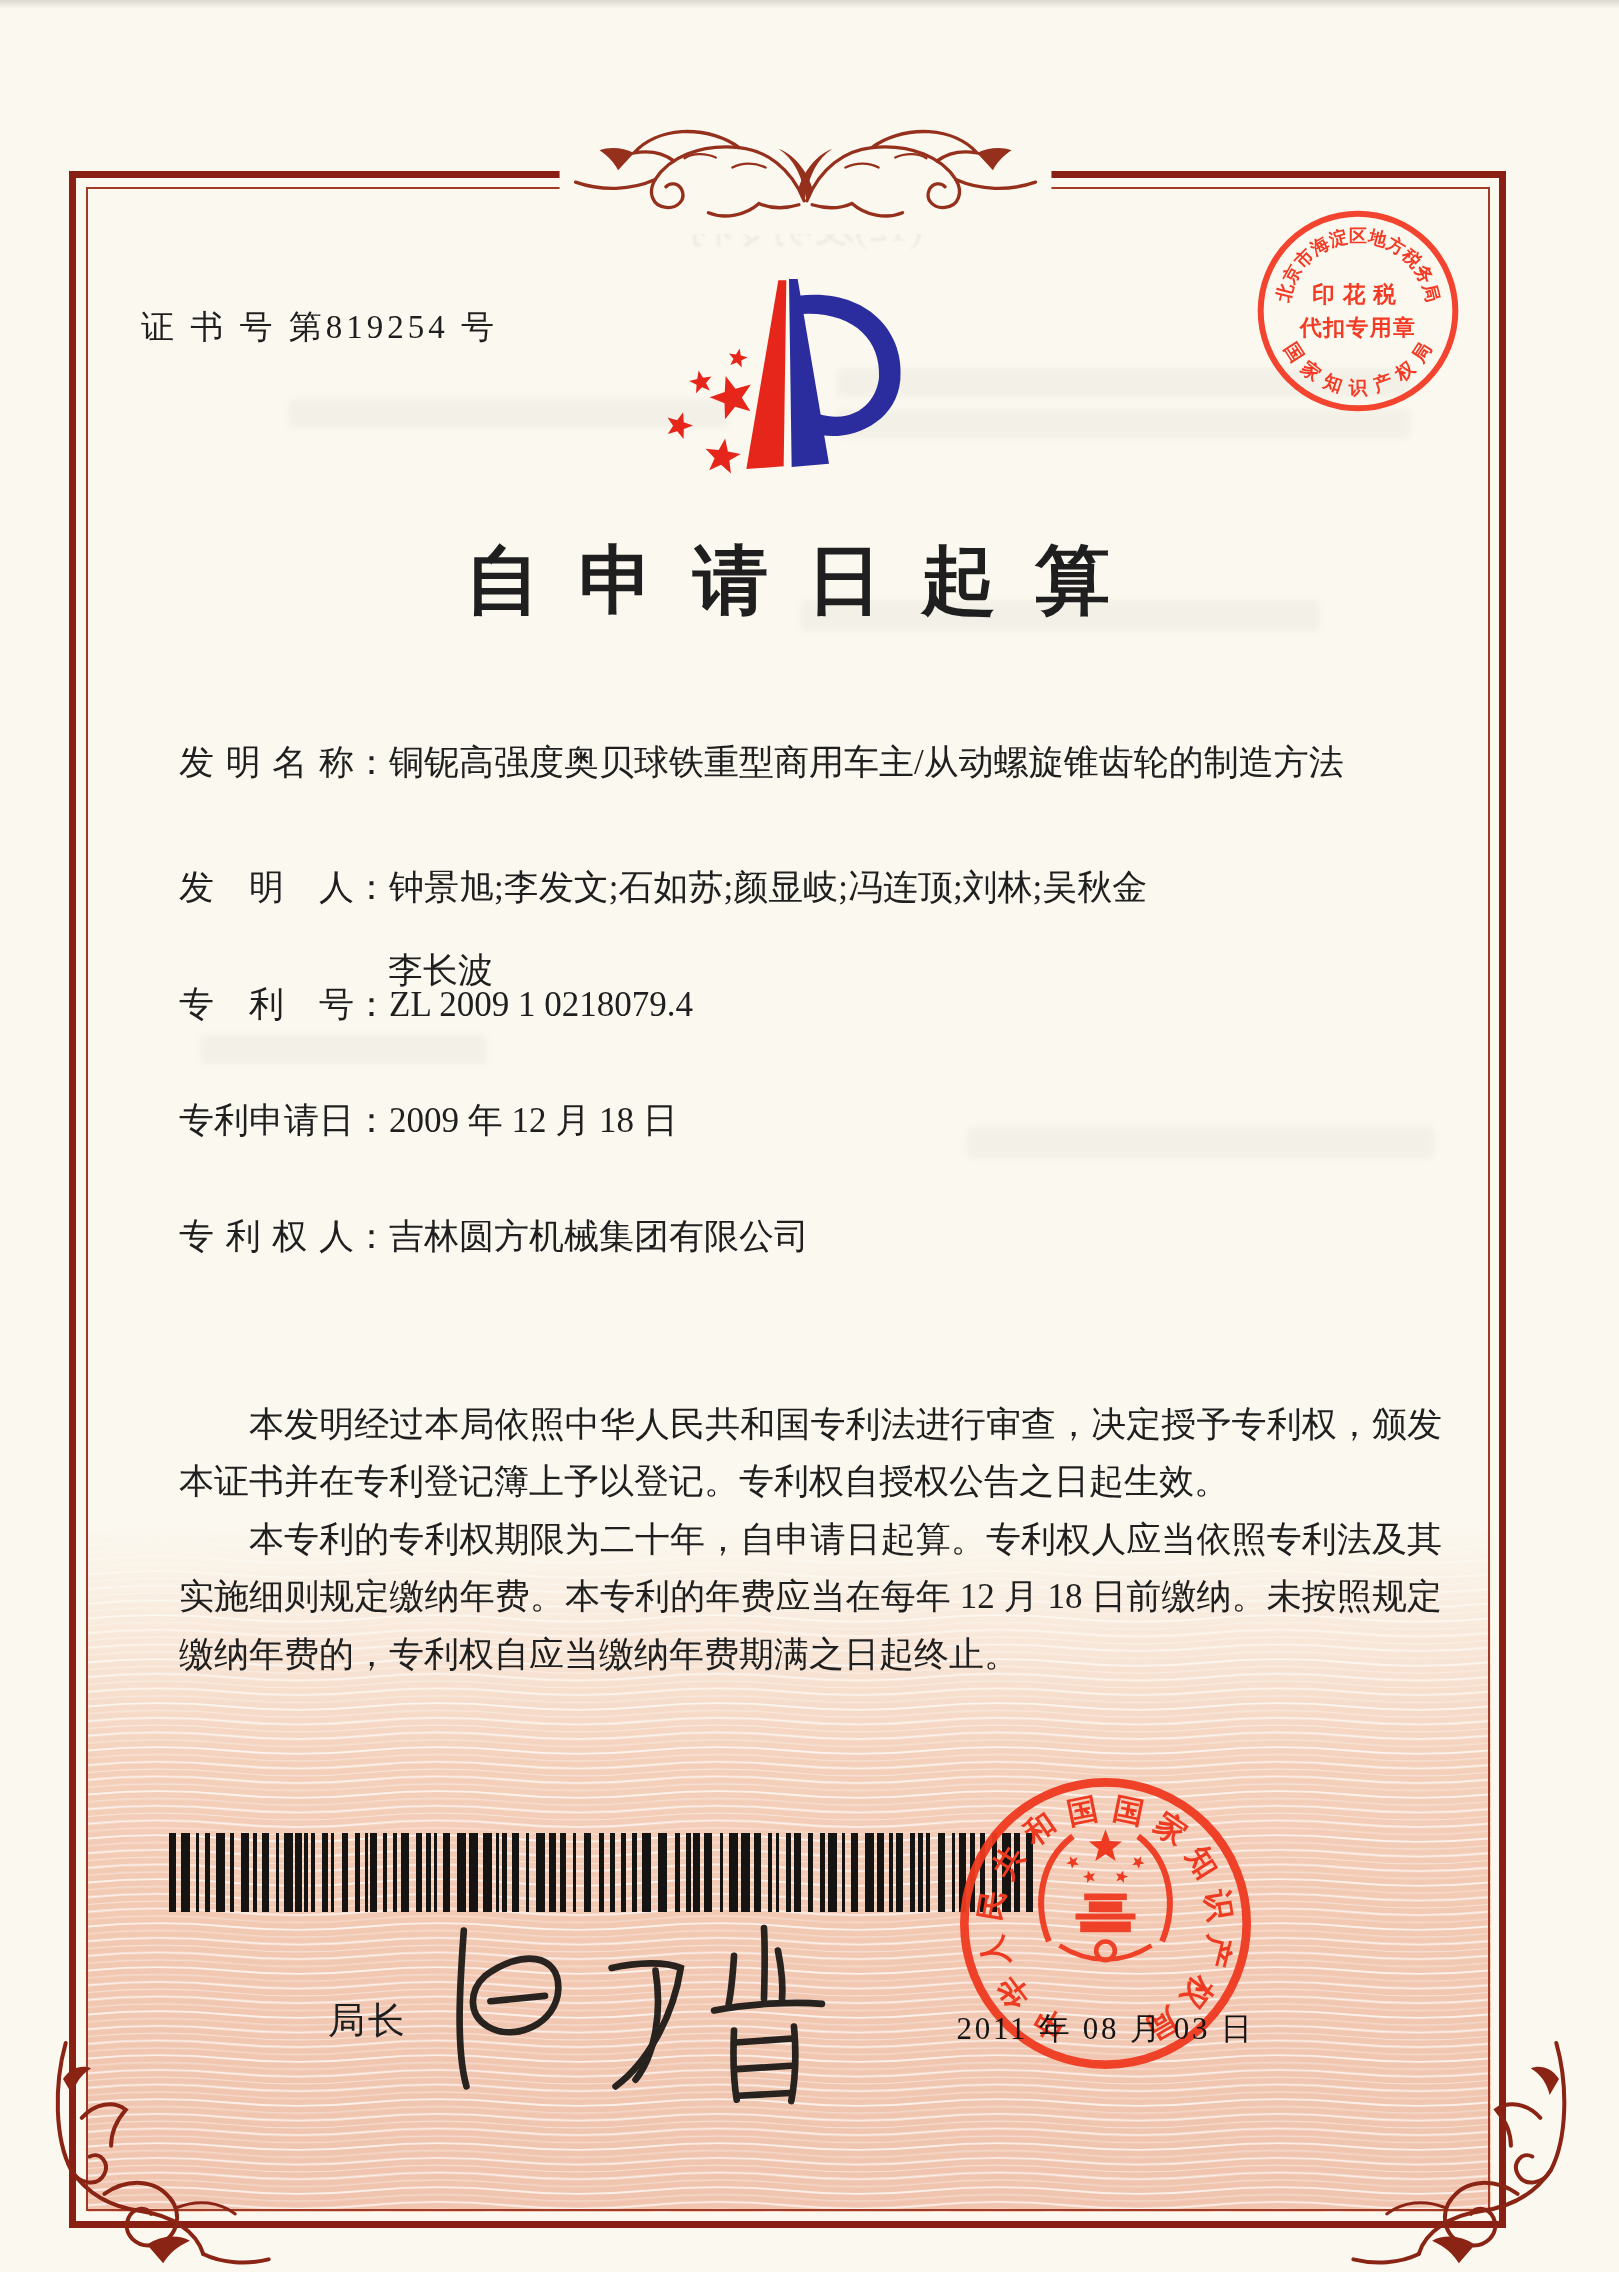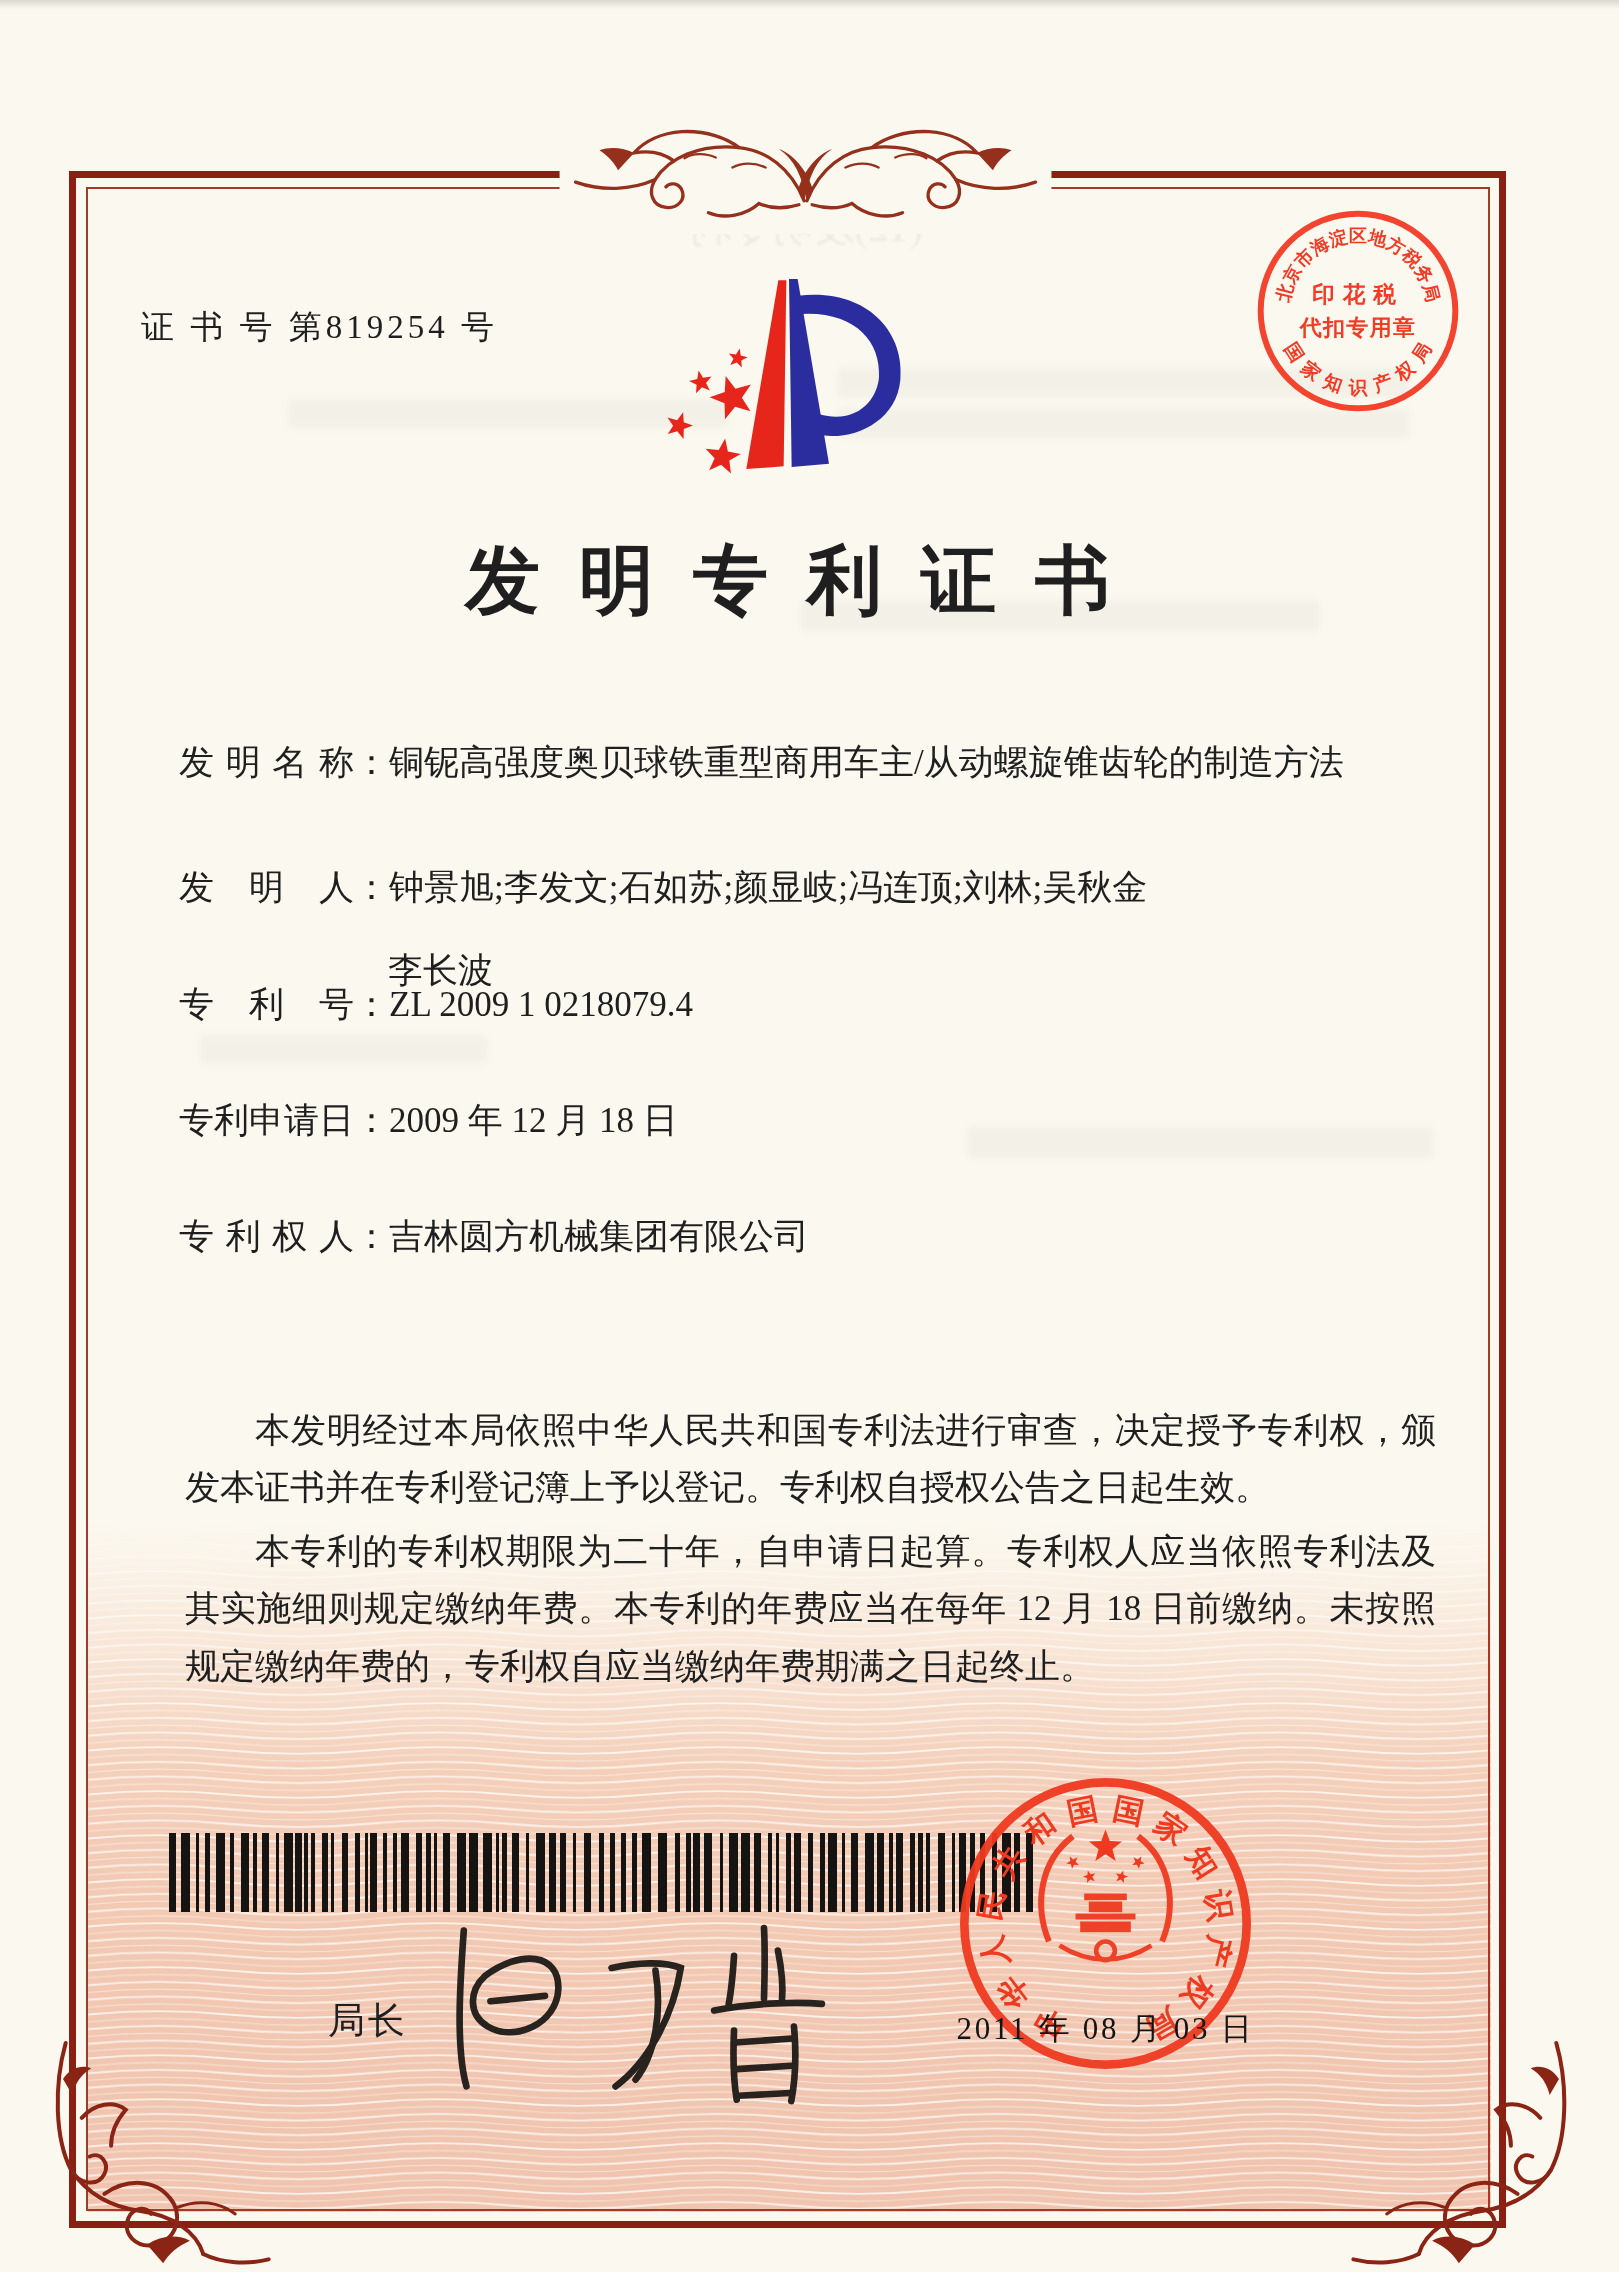--- a/index.html
+++ b/index.html
@@ -28,21 +28,21 @@
     border-radius:5.3px;z-index:2;}
   
   .certno{position:absolute;left:141px;top:305px;font-size:33px;letter-spacing:4px;z-index:5;}
   .main-title{position:absolute;left:69px;top:531px;width:1437px;text-align:center;
     font-size:75px;font-weight:700;letter-spacing:39px;text-indent:39px;z-index:5;}
   .row{position:absolute;left:179px;font-size:35px;white-space:nowrap;z-index:5;}
   .flabel{display:inline-block;width:175px;text-align:justify;text-align-last:justify;}
   .cont-line{position:absolute;left:388px;font-size:35px;white-space:nowrap;z-index:5;}
   .body-text{position:absolute;left:179px;top:1396px;width:1263px;font-size:35px;
     line-height:1.64;text-align:justify;z-index:5;}
-  .body-text p{margin:6px;text-indent:2em;}
+  .body-text p{margin:0;text-indent:2em;}
   .barcode{position:absolute;left:169px;top:1833px;width:869px;height:79px;z-index:5;}
   .barcode i{position:absolute;top:0;height:100%;background:#161412;display:block;}
   .sign-title{position:absolute;left:328px;top:1996px;font-size:37px;letter-spacing:2.7px;z-index:6;}
   .signature-svg{position:absolute;left:421px;top:1912px;z-index:6;}
   .stamp-svg{position:absolute;left:1248px;top:201px;z-index:6;}
   .logo-svg{position:absolute;left:665px;top:277px;z-index:5;}
   .seal-svg{position:absolute;left:949px;top:1767px;z-index:6;}
   .seal-date{position:absolute;left:932px;top:2008px;width:347px;text-align:center;
     font-size:31px;letter-spacing:2.7px;color:#141414;z-index:7;}
   .footer{position:absolute;left:69px;top:2177px;width:1437px;text-align:center;
@@ -152,21 +152,21 @@
       <text x="165" y="52" transform="rotate(76 165 165)" fill="#f23a24" font-size="27" font-weight="bold" text-anchor="middle" dominant-baseline="central">局</text>
       <text x="165" y="279" transform="rotate(57 165 165)" fill="#f23a24" font-size="28" font-weight="bold" text-anchor="middle" dominant-baseline="central">国</text>
       <text x="165" y="279" transform="rotate(38 165 165)" fill="#f23a24" font-size="28" font-weight="bold" text-anchor="middle" dominant-baseline="central">家</text>
       <text x="165" y="279" transform="rotate(19 165 165)" fill="#f23a24" font-size="28" font-weight="bold" text-anchor="middle" dominant-baseline="central">知</text>
       <text x="165" y="279" transform="rotate(0 165 165)" fill="#f23a24" font-size="28" font-weight="bold" text-anchor="middle" dominant-baseline="central">识</text>
       <text x="165" y="279" transform="rotate(-19 165 165)" fill="#f23a24" font-size="28" font-weight="bold" text-anchor="middle" dominant-baseline="central">产</text>
       <text x="165" y="279" transform="rotate(-38 165 165)" fill="#f23a24" font-size="28" font-weight="bold" text-anchor="middle" dominant-baseline="central">权</text>
       <text x="165" y="279" transform="rotate(-57 165 165)" fill="#f23a24" font-size="28" font-weight="bold" text-anchor="middle" dominant-baseline="central">局</text>
     </svg>
 
-  <div class="main-title">发明专利证书</div>
+  <div class="main-title">自申请日起算</div>
 
   <div class="row" style="top:739px">
     <span class="flabel">发 明 名 称</span><span class="colon">：</span><span class="fvalue">铜铌高强度奥贝球铁重型商用车主/从动螺旋锥齿轮的制造方法</span>
   </div>
 
   <div class="row" style="top:864px">
     <span class="flabel">发　明　人</span><span class="colon">：</span><span class="fvalue">钟景旭;李发文;石如苏;颜显岐;冯连顶;刘林;吴秋金</span>
   </div>
   <div class="cont-line" style="top:947px">李长波</div>
 

